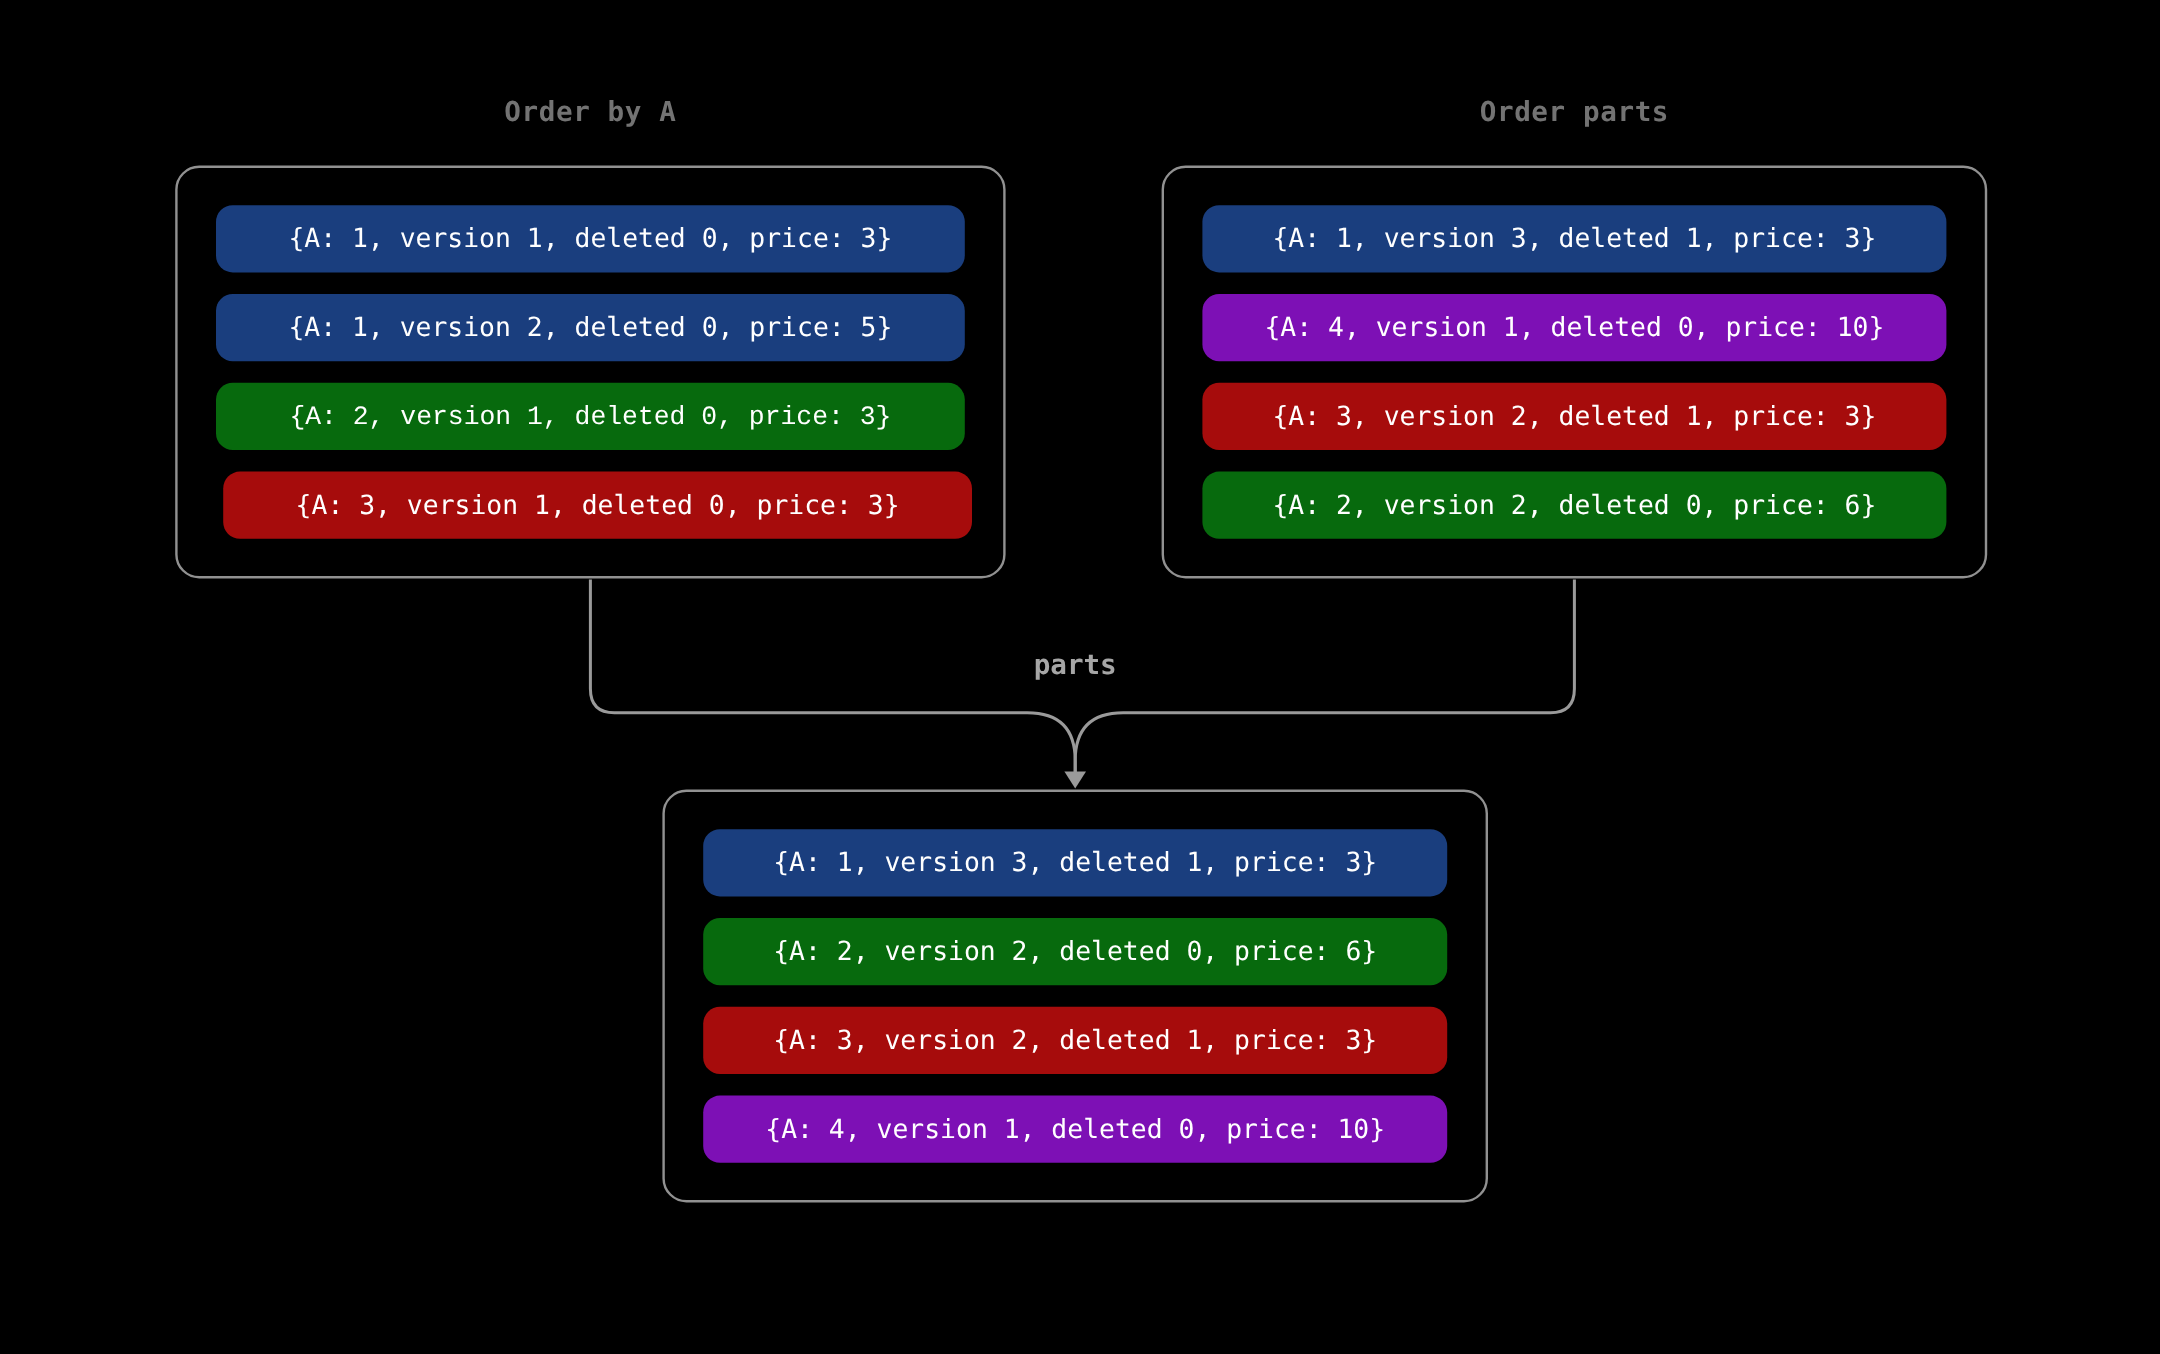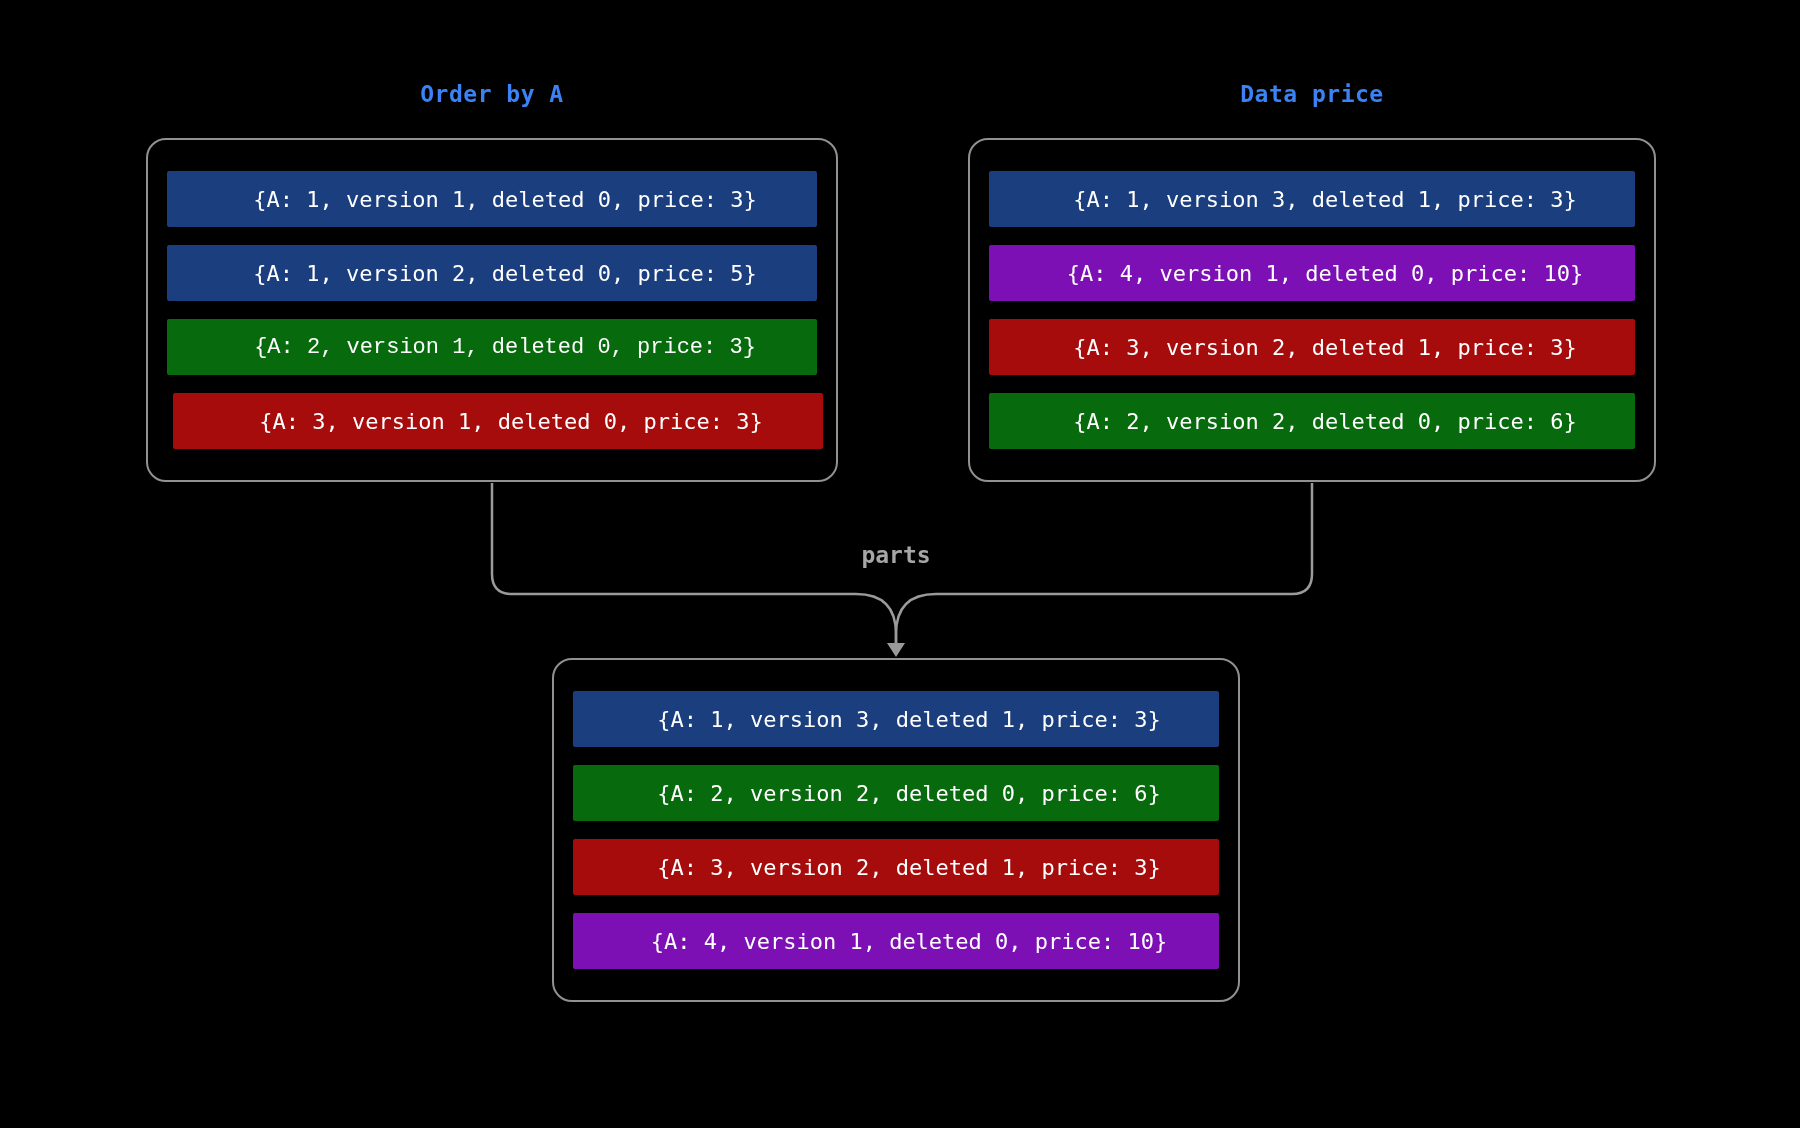--- a/index.html
+++ b/index.html
@@ -31,21 +31,21 @@
   .arrowhead {
     fill: #9a9a9a;
     stroke: none;
   }
   .group-title {
     position: absolute;
     top: 80px;
     height: 28px;
     line-height: 28px;
     text-align: center;
-    color: #3b82f6;
+    color: #737373;
     font-size: 23px;
     font-weight: 700;
     letter-spacing: 0.5px;
   }
   #title-left  { left: 146px; width: 692px; }
   #title-right { left: 968px; width: 688px; }
   .box {
     position: absolute;
     box-sizing: border-box;
     border: 2.5px solid #919191;
@@ -56,26 +56,25 @@
     align-items: center;
     justify-content: center;
     gap: 18px;
   }
   #box-left   { left: 146px; top: 138px; width: 692px; height: 344px; }
   #box-right  { left: 968px; top: 138px; width: 688px; height: 344px; }
   #box-merged { left: 552px; top: 658px; width: 688px; height: 344px; }
   .row {
     width: calc(100% - 64px);
     height: 56px;
-    border-radius: 2px;
+    border-radius: 14px;
     display: flex;
     align-items: center;
     justify-content: center;
     flex: 0 0 auto;
-    padding-left: 26px;
   }
   .row-text {
     color: #ffffff;
     font-size: 22px;
     white-space: pre;
   }
   .merge-label {
     position: absolute;
     left: 796px;
     top: 542px;
@@ -94,21 +93,21 @@
 <div class="canvas">
 
   <svg class="connector-svg" viewBox="0 0 1800 1128" xmlns="http://www.w3.org/2000/svg">
     <path class="connector-path" d="M 492 483 L 492 574 Q 492 594 512 594 L 856 594 Q 896 594 896 634 L 896 645"></path>
     <path class="connector-path" d="M 1312 483 L 1312 574 Q 1312 594 1292 594 L 936 594 Q 896 594 896 634 L 896 645"></path>
     <polygon class="arrowhead" points="887,643 905,643 896,657"></polygon>
   </svg>
 
   <div class="group-title" id="title-left">Order by A</div>
 
-  <div class="group-title" id="title-right">Data price</div>
+  <div class="group-title" id="title-right">Order parts</div>
 
   <div class="box" id="box-left">
 
       <div class="row" style="background: rgb(26, 62, 126);">
         <span class="row-text">{A: 1, version 1, deleted 0, price: 3}</span>
       </div>
 
       <div class="row" style="background: rgb(26, 62, 126);">
         <span class="row-text">{A: 1, version 2, deleted 0, price: 5}</span>
       </div>

